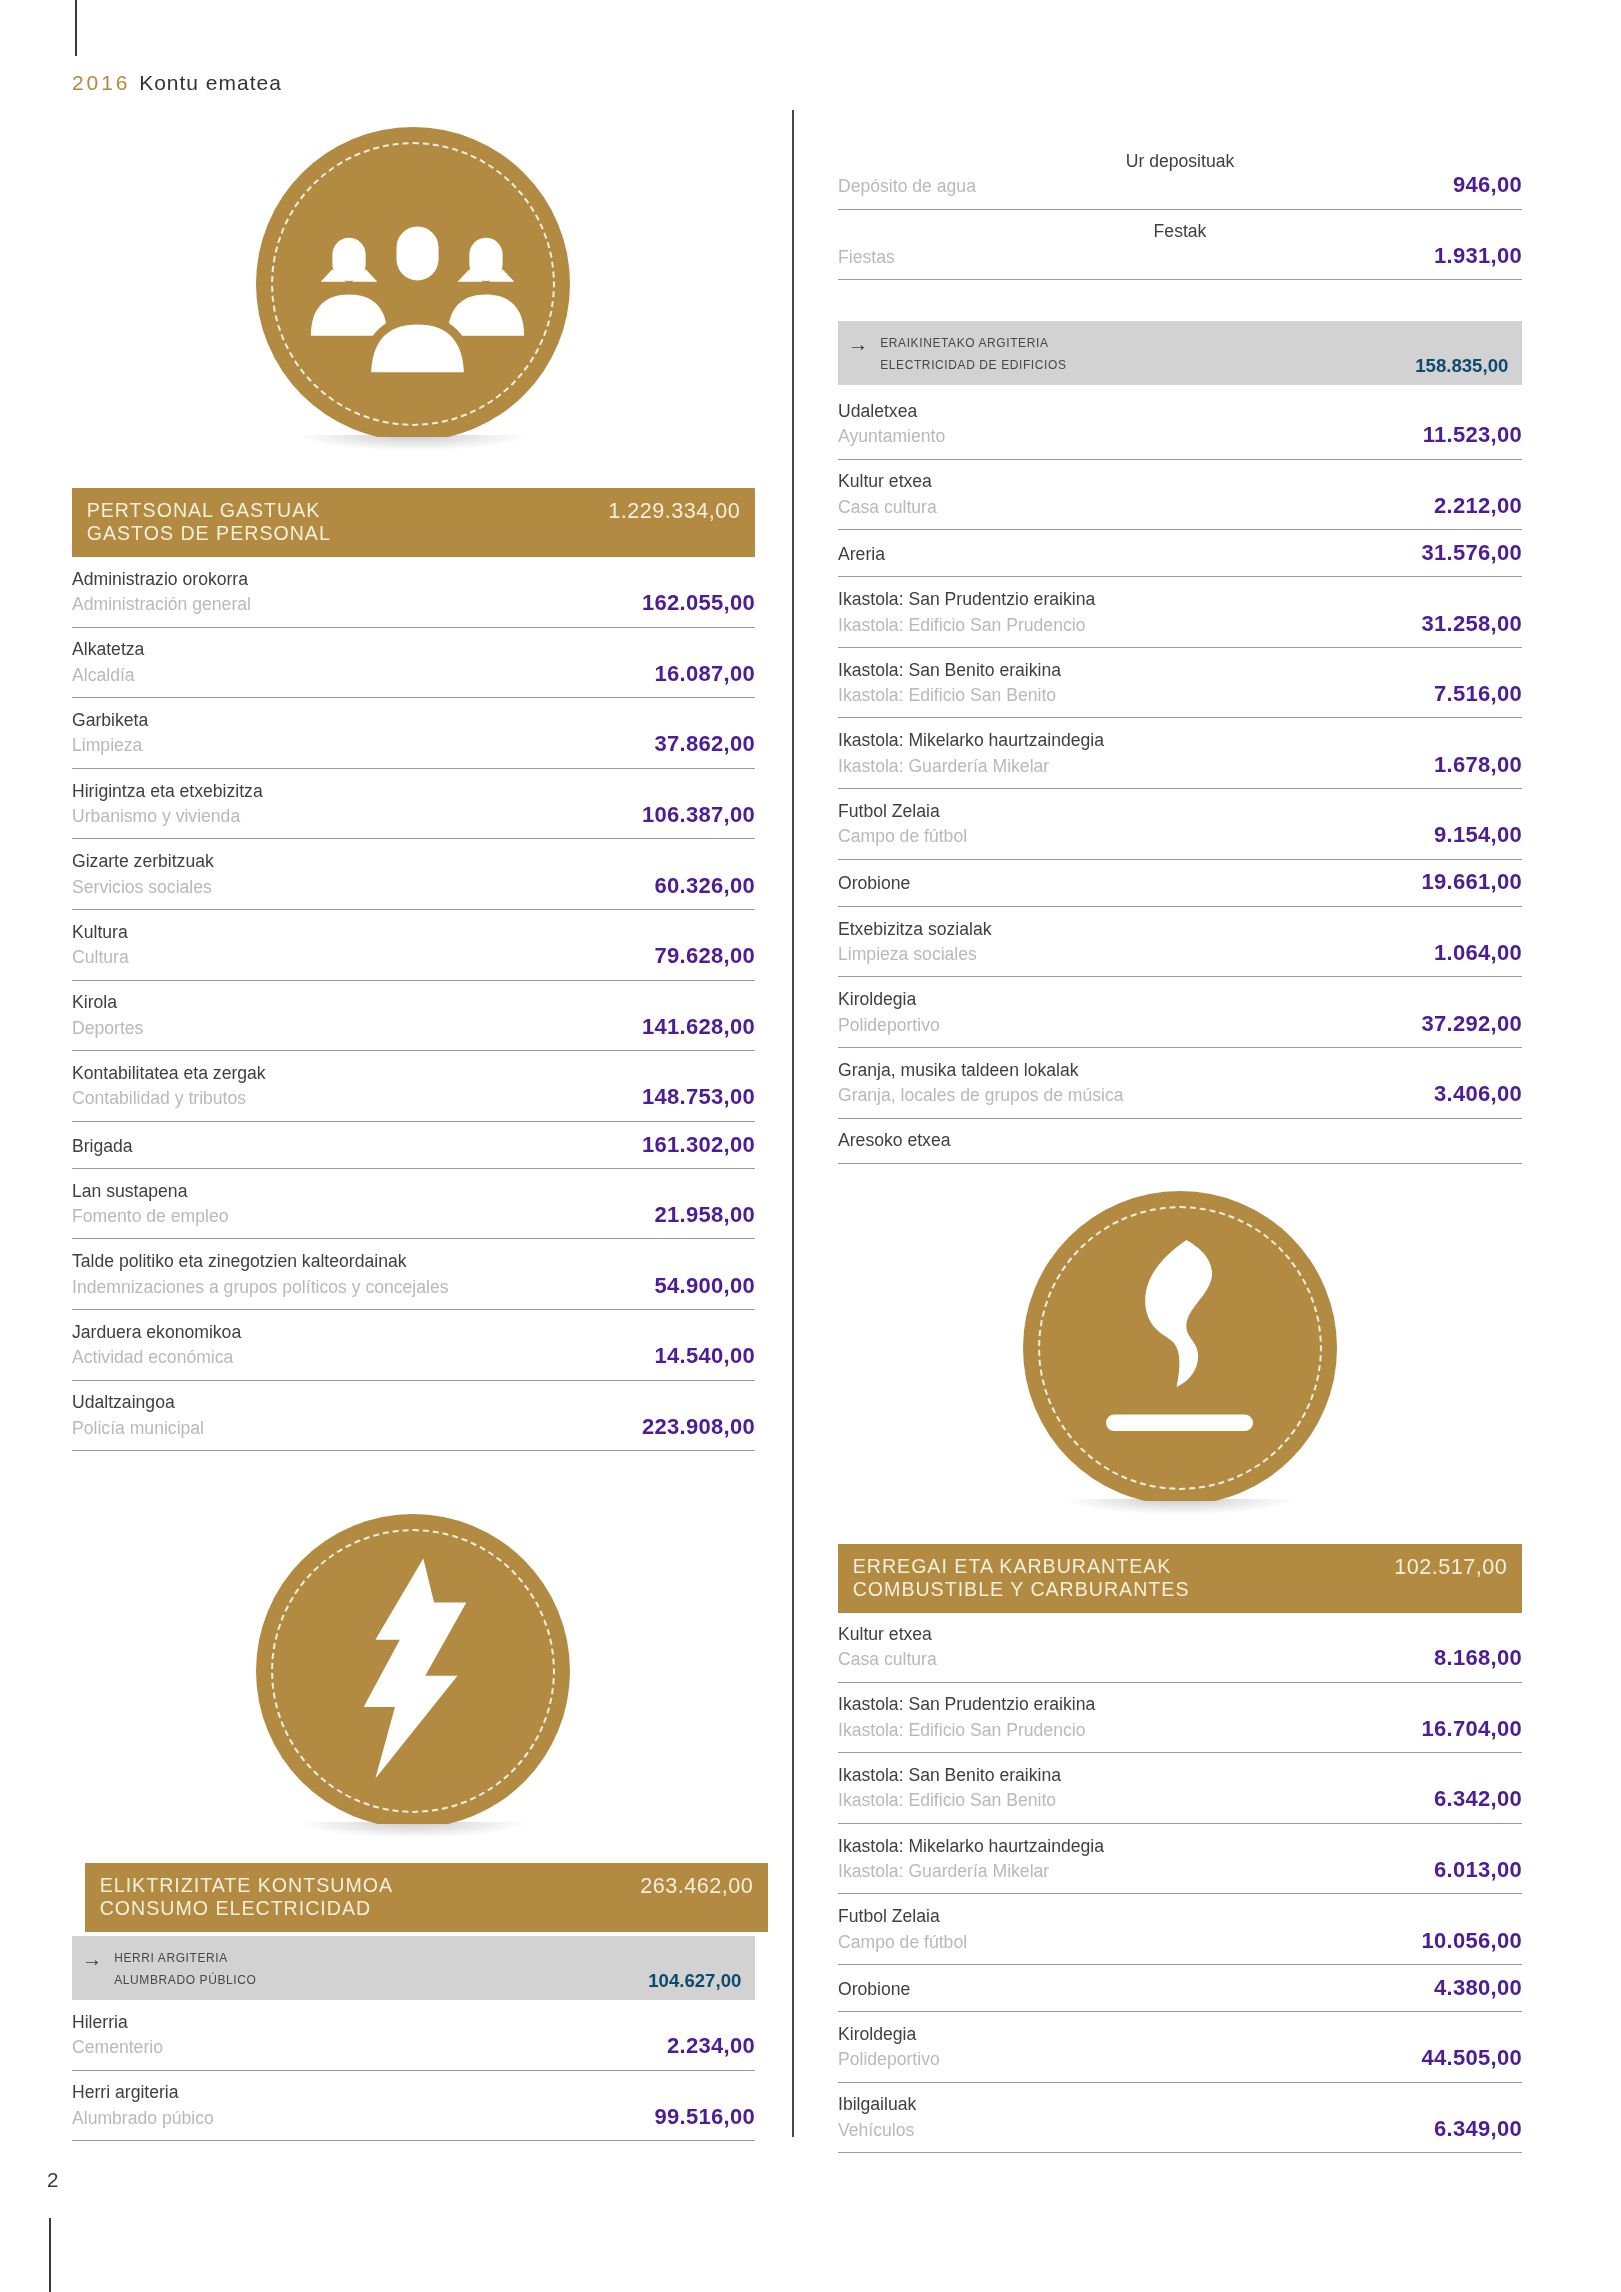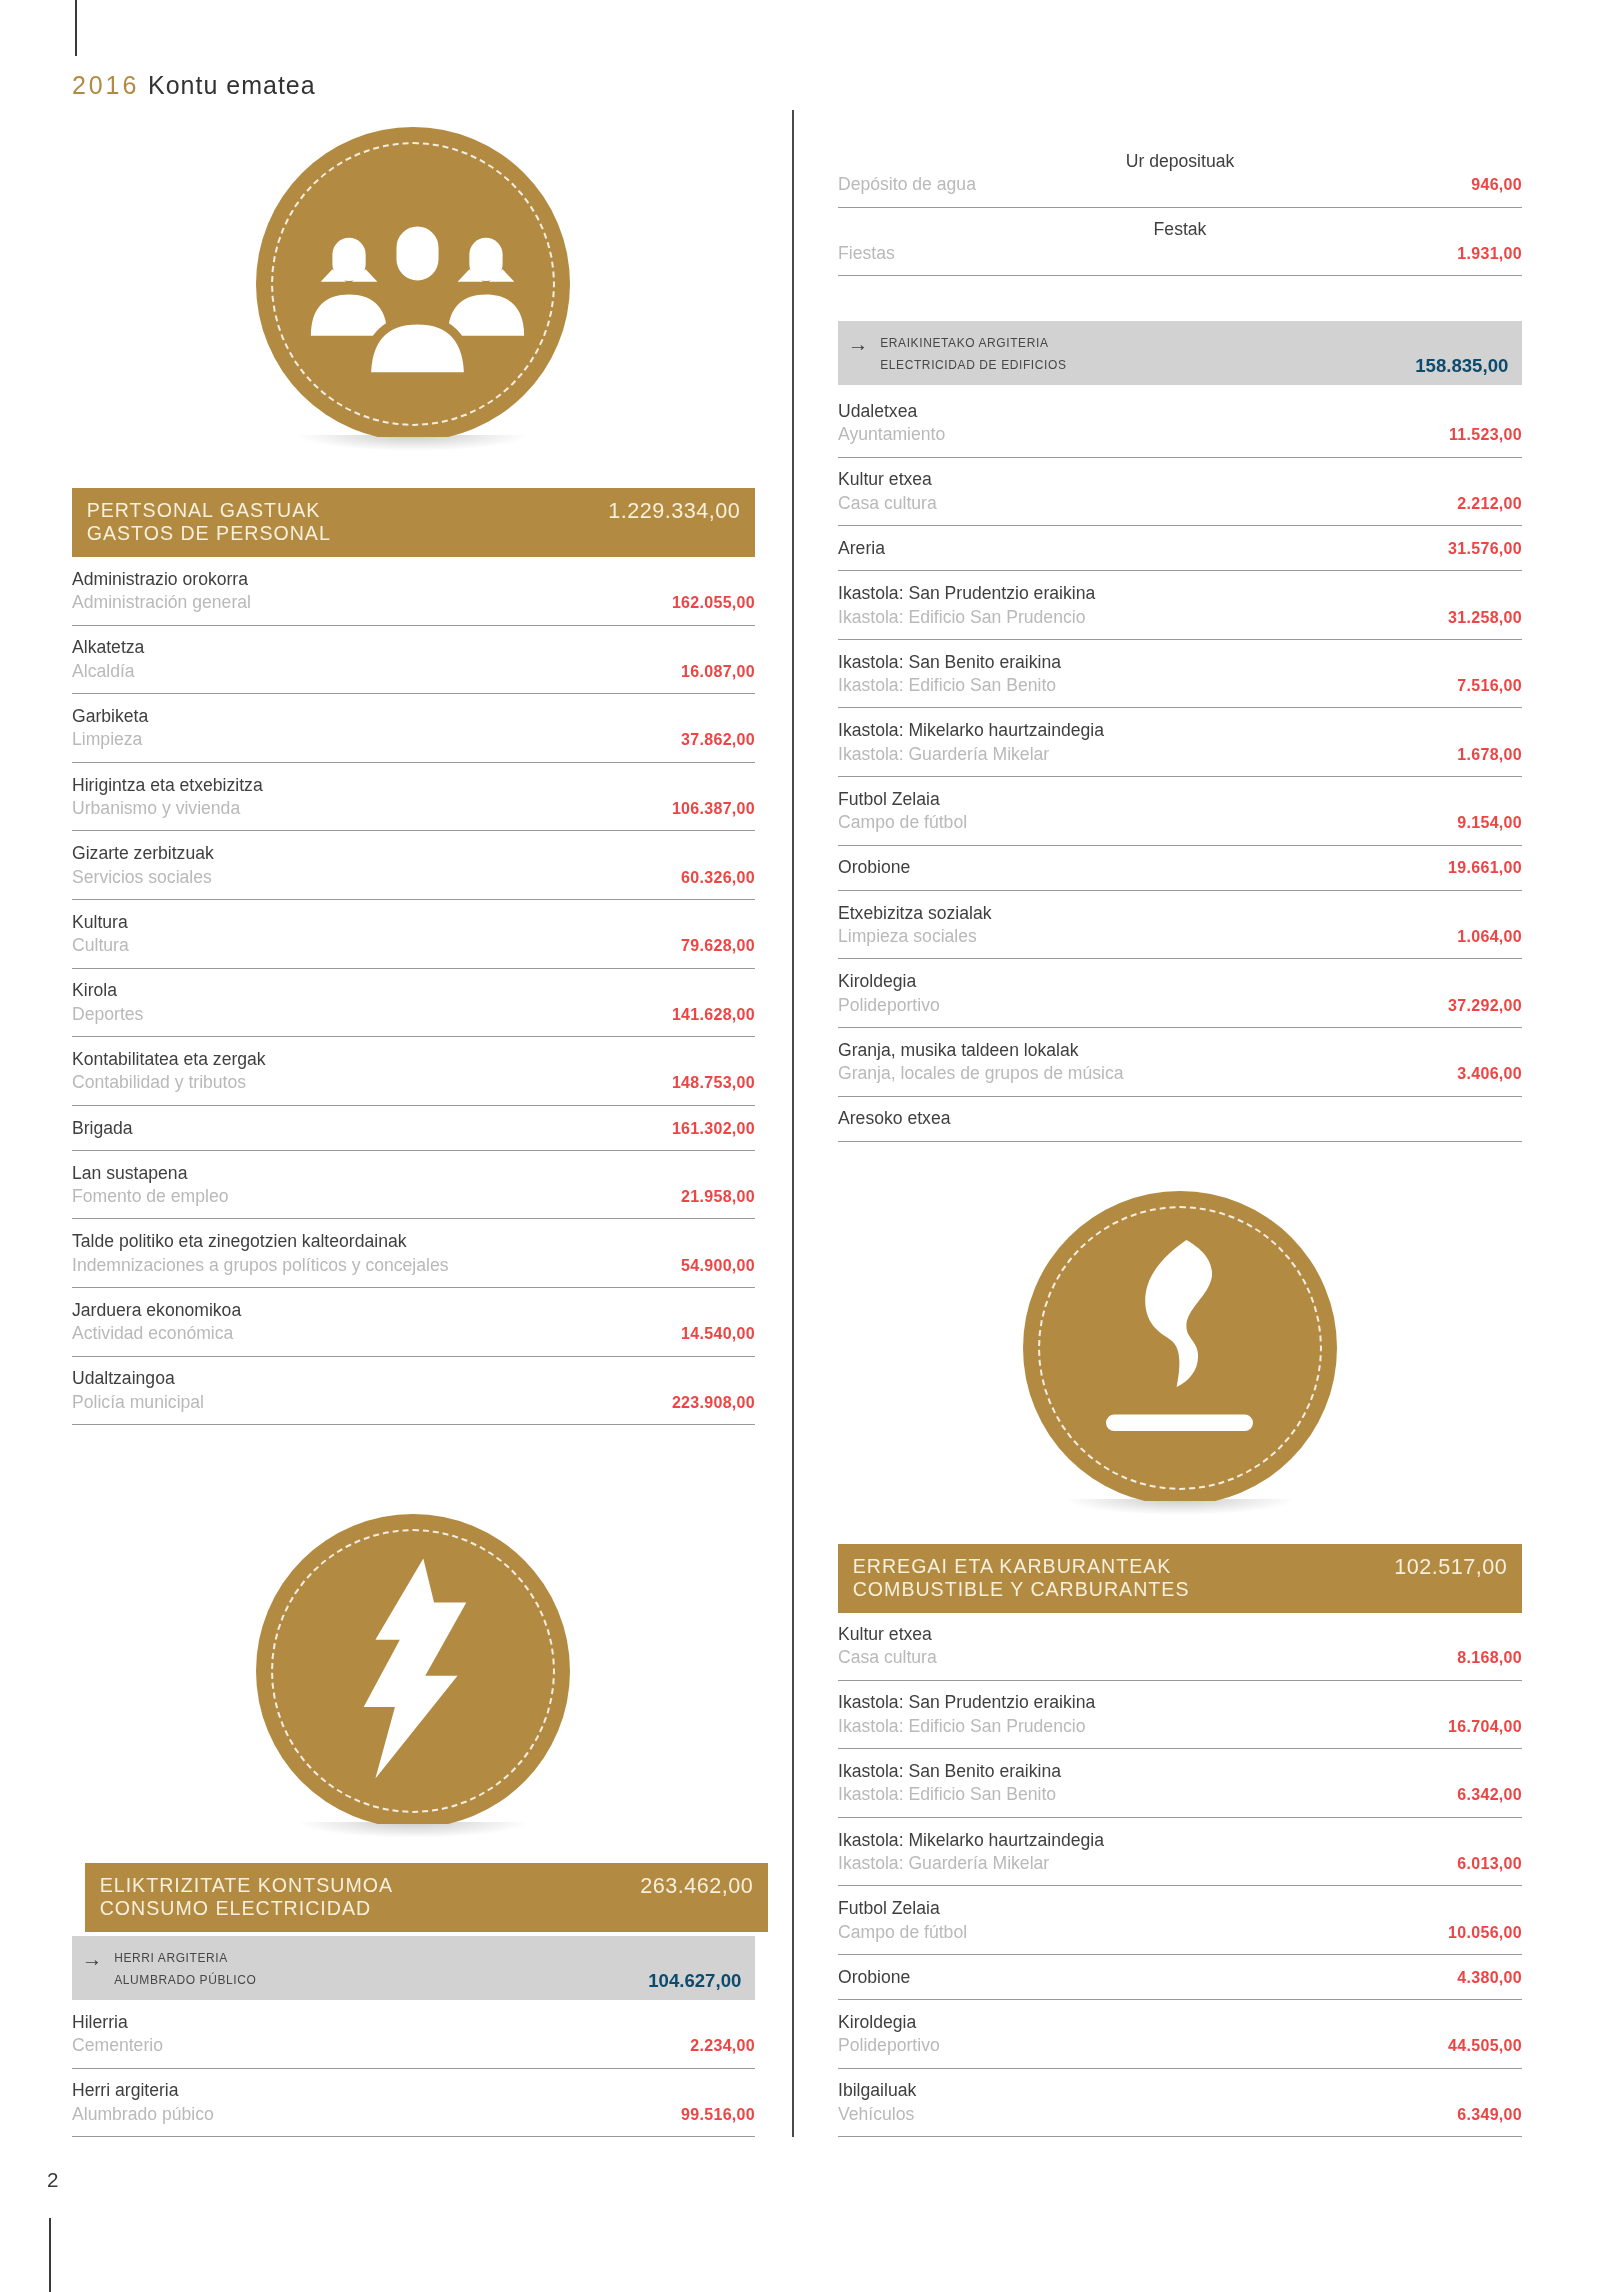--- a/index.html
+++ b/index.html
@@ -4,21 +4,21 @@
 <style>
   html,body{margin:0;padding:0;background:#ffffff;}
   .page{
     position:relative;width:1621px;height:2293px;background:#ffffff;
     font-family:"Liberation Sans", sans-serif;overflow:hidden;
   }
   
   .tick-top{position:absolute;left:75px;top:0;width:2px;height:56px;background:#3a3a3a;}
   .tick-bottom{position:absolute;left:49px;top:2218px;width:2px;height:74px;background:#3a3a3a;}
   
-  .doc-title{position:absolute;left:72px;top:71px;font-size:25px;color:#333;letter-spacing:1px;}
+  .doc-title{position:absolute;left:72px;top:71px;font-size:21px;color:#333;letter-spacing:1px;}
   .doc-title .year{color:#b28a41;letter-spacing:2.9px;margin-right:8.8px;}
   
   .page-num{position:absolute;left:47px;top:2168px;font-size:20.6px;color:#3a3a3a;}
   
   .col-divider{position:absolute;left:792px;top:110px;width:2px;height:2027px;background:#4a4a4a;}
   
   .col{position:absolute;top:0;}
   .col-left{left:72px;width:683px;}
   .col-right{left:838px;width:684px;}
   .abs{position:absolute;width:100%;}
@@ -40,21 +40,21 @@
   .graybar .arrow{font-size:20.6px;line-height:21.6px;color:#3a3a3a;margin-right:11.8px;align-self:flex-start;}
   .graybar .titles div{font-size:12px;letter-spacing:0.6px;line-height:21.6px;}
   .graybar .total{font-size:18.6px;font-weight:bold;color:#0c4a6e;line-height:21.6px;margin-top:43px;}
   
   .rows{width:100%;}
   .row{padding:10.8px 0 9.8px 0;border-bottom:1px solid #999;}
   .row .l1{font-size:17.6px;color:#3f3f3f;line-height:23.5px;}
   .row .l2{display:flex;justify-content:space-between;align-items:baseline;line-height:23.5px;}
   .row .l2 .es{font-size:17.6px;color:#b9b9b9;}
   .row .l2 .eu{font-size:17.6px;color:#3f3f3f;}
-  .row .val{font-size:16px;font-weight:bold;color:#ef4444;letter-spacing:0.3px;}
+  .row .val{font-size:22px;font-weight:bold;color:#4c1d95;letter-spacing:0.3px;}
   
   .badge{position:absolute;width:314px;}
   .badge .clip{height:310px;overflow:hidden;position:relative;}
   .badge .circle{width:314px;height:314px;border-radius:50%;background:#b28a41;position:relative;}
   .badge .ring{position:absolute;left:14.7px;top:14.7px;right:14.7px;bottom:14.7px;
     border:2px dashed rgba(255,255,255,0.85);border-radius:50%;}
   .badge svg{position:absolute;display:block;}
   .badge .shadow{height:21.6px;margin:-2px 11.8px 0 11.8px;
     background:radial-gradient(ellipse 55% 100% at 50% 0%, rgba(90,90,90,0.32), rgba(255,255,255,0) 72%);}
 </style>

